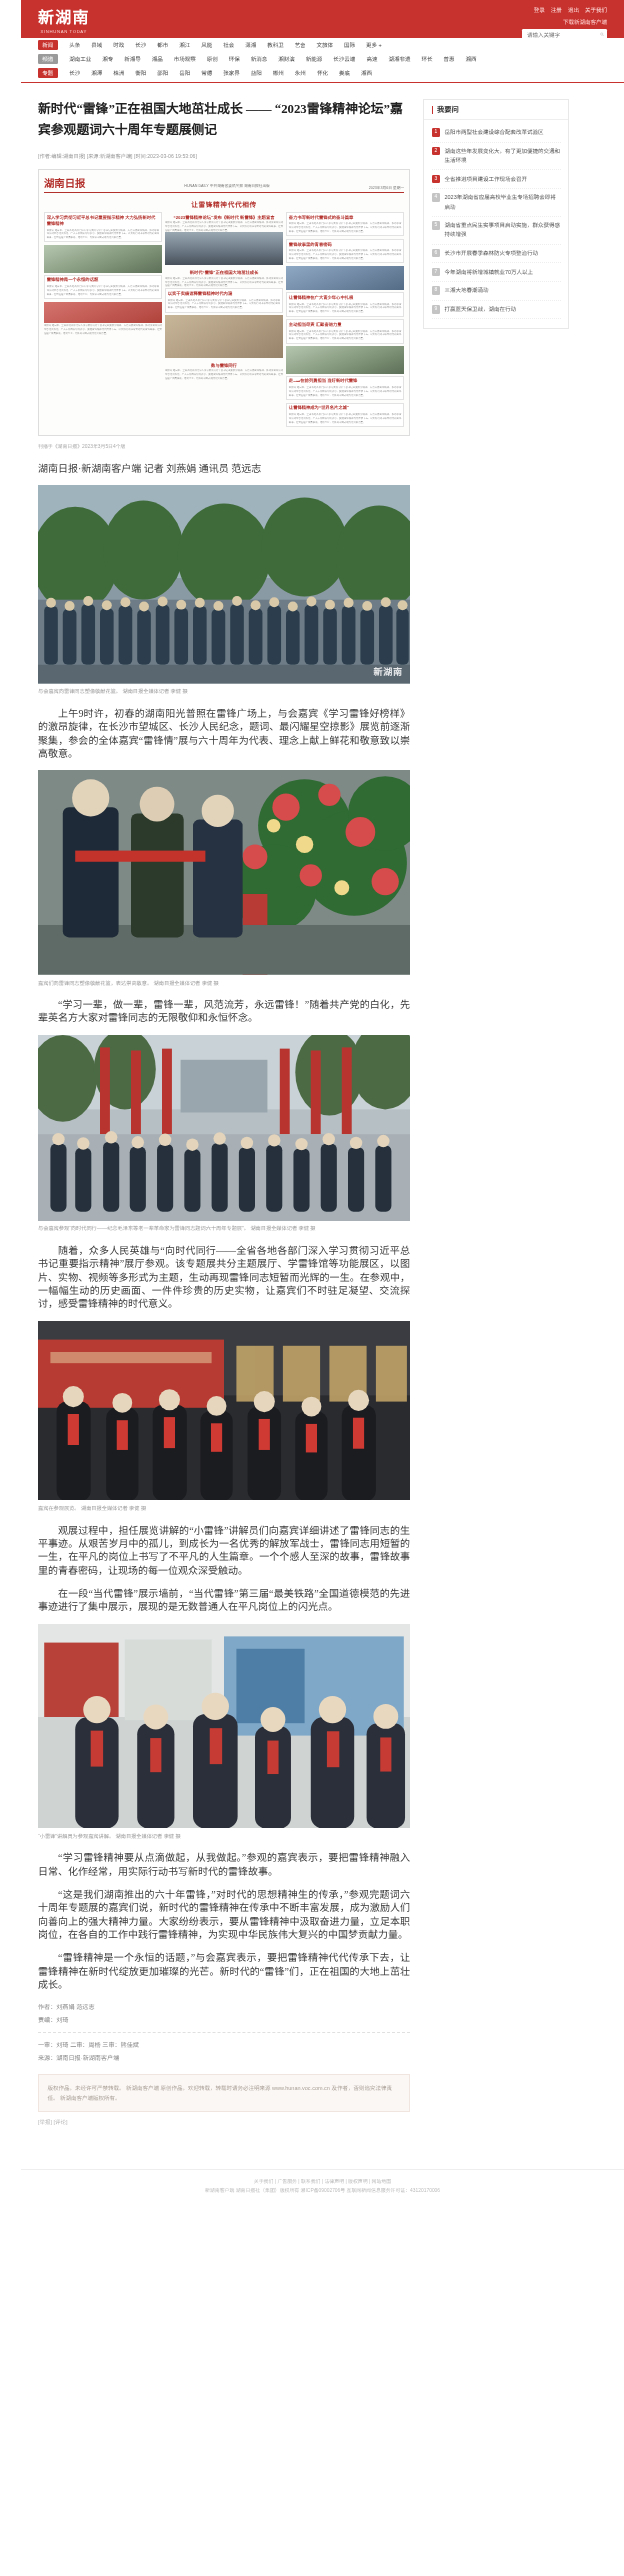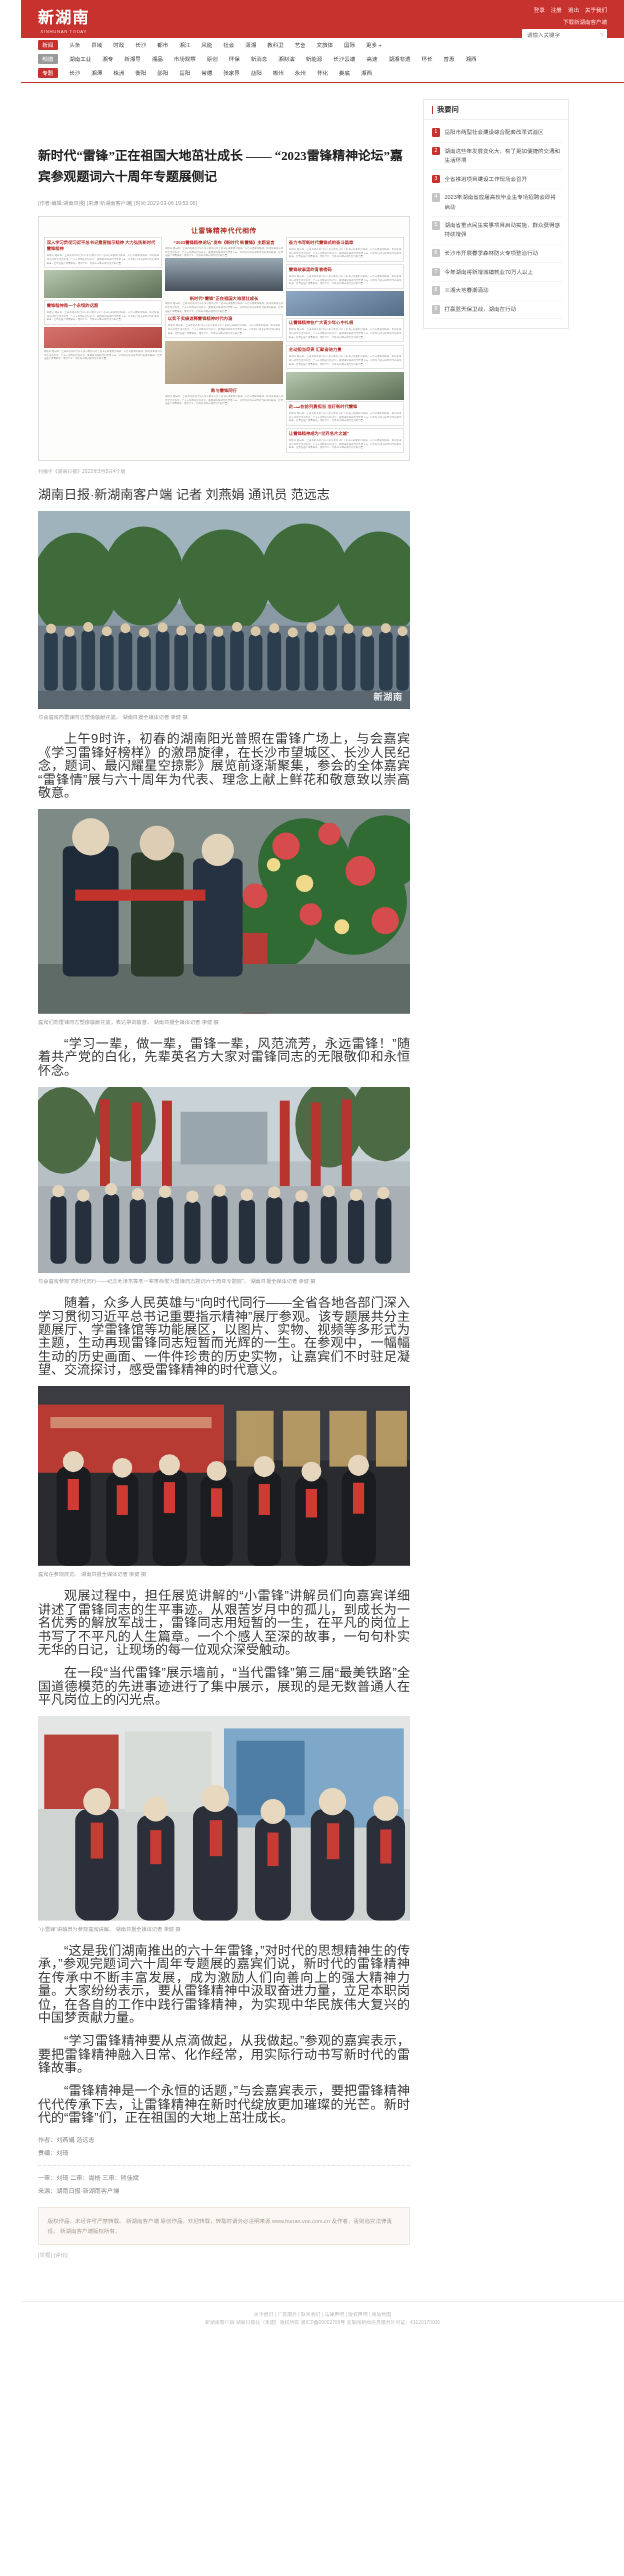--- a/index.html
+++ b/index.html
@@ -121,21 +121,20 @@
 
   
   .content {
     display: flex;
     padding: 16px 17px 0 17px;
     gap: 13.4px;
     align-items: flex-start;
   }
   .article {
     width: 372px;
-    margin-top: 47px;
   }
   .sidebar {
     width: 146px;
     border: 0.6px solid #e8e8e8;
     background: #fff;
     padding: 0;
   }
 
   
   h1.headline {
@@ -227,27 +226,27 @@
     font-weight: bold;
   }
   .paper-credit {
     font-size: 4.9px;
     color: #aaa;
     margin: 2.4px 0 13.4px 0;
   }
 
   
   p.body {
-    font-size: 13px;
+    font-size: 10px;
     line-height: 13.4px;
     color: #3a3a3a;
     margin: 0 0 9.8px 0;
     text-align: justify;
     text-indent: 2em;
-    font-family: Liberation Sans, sans-serif;
+    font-family: Liberation Serif, serif;
   }
   p.body.noind { text-indent: 0; }
   .photo {
     width: 100%;
     margin: 2.4px 0 3.7px 0;
     position: relative;
     overflow: hidden;
   }
   .photo .ph {
     width: 100%;
@@ -438,20 +437,25 @@
   </div>
 
   <div class="content">
 
     <div class="article">
 
       <h1 class="headline">新时代“雷锋”正在祖国大地茁壮成长 —— “2023雷锋精神论坛”嘉宾参观题词六十周年专题展侧记</h1>
       <div class="meta">[作者:编辑:湖南日报] [来源:新湖南客户端] [时间:2023-03-06 19:53:06]</div>
 
       <div class="paper">
+        <div class="paper-head">
+          <div class="paper-logo">湖南日报</div>
+          <div class="paper-head-mid">HUNAN DAILY   中共湖南省委机关报   湖南日报社出版</div>
+          <div class="paper-date">2023年3月6日 星期一</div>
+        </div>
         <div class="paper-banner">让雷锋精神代代相传</div>
 
         <div class="paper-cols">
           <div class="pcol">
             <div class="pbox">
               <h4>深入学习贯彻习近平总书记重要指示精神 大力弘扬新时代雷锋精神</h4>
               <div class="ptxt">本报讯 连日来，全省各地各部门深入学习贯彻习近平总书记重要指示精神，大力弘扬雷锋精神，推动学雷锋活动常态化长效化。广大干部群众纷纷表示，要把雷锋精神代代传承下去，以实际行动书写新时代的雷锋故事，在新征程上奋勇争先、建功立业，为推进中国式现代化贡献力量。</div>
             </div>
             <div class="pimg"></div>
             <div class="pbox">
@@ -706,21 +710,21 @@
             <rect x="203" y="155" width="18" height="50"></rect>
               <rect x="279" y="165" width="18" height="46"></rect>
             <rect x="356" y="158" width="18" height="50"></rect>
               <rect x="432" y="166" width="18" height="46"></rect>
             <rect x="508" y="156" width="18" height="50"></rect>
           </g>
         </svg>
       </div>
       <div class="cap">嘉宾在参观展览。 湖南日报全媒体记者 李健 摄</div>
 
-      <p class="body">观展过程中，担任展览讲解的“小雷锋”讲解员们向嘉宾详细讲述了雷锋同志的生平事迹。从艰苦岁月中的孤儿，到成长为一名优秀的解放军战士，雷锋同志用短暂的一生，在平凡的岗位上书写了不平凡的人生篇章。一个个感人至深的故事，一句句朴实无华的日记，让现场的每一位观众深受触动。</p>
+      <p class="body">观展过程中，担任展览讲解的“小雷锋”讲解员们向嘉宾详细讲述了雷锋同志的生平事迹。从艰苦岁月中的孤儿，到成长为一名优秀的解放军战士，雷锋同志用短暂的一生，在平凡的岗位上书写了不平凡的人生篇章。一个个感人至深的故事，雷锋故事里的青春密码，让现场的每一位观众深受触动。</p>
       <p class="body">在一段“当代雷锋”展示墙前，“当代雷锋”第三届“最美铁路”全国道德模范的先进事迹进行了集中展示，展现的是无数普通人在平凡岗位上的闪光点。</p>
 
       <div class="photo">
         <svg class="ph" viewBox="0 0 600 330" preserveAspectRatio="none">
           <rect width="600" height="330" fill="#cfd4d2"></rect>
           <rect x="0" y="0" width="600" height="150" fill="#e3e6e4"></rect>
           <rect x="300" y="20" width="290" height="160" fill="#7fa8c8"></rect>
           <rect x="320" y="40" width="110" height="120" fill="#4e7ea6"></rect>
           <rect x="10" y="30" width="120" height="120" fill="#b8423a"></rect>
           <rect x="140" y="25" width="140" height="130" fill="#d8dcd9"></rect>
@@ -745,22 +749,22 @@
               <rect x="181" y="184" width="18" height="55"></rect>
             <rect x="277" y="168" width="20" height="58"></rect>
               <rect x="370" y="188" width="18" height="54"></rect>
             <rect x="466" y="173" width="20" height="58"></rect>
               <rect x="552" y="183" width="18" height="55"></rect>
           </g>
         </svg>
       </div>
       <div class="cap">“小雷锋”讲解员为参观嘉宾讲解。 湖南日报全媒体记者 李健 摄</div>
 
+      <p class="body">“学习雷锋精神要从点滴做起，从我做起。”参观的嘉宾表示，要把雷锋精神融入日常、化作经常，用实际行动书写新时代的雷锋故事。</p>
       <p class="body">“这是我们湖南推出的六十年雷锋，”对时代的思想精神生的传承，”参观完题词六十周年专题展的嘉宾们说，新时代的雷锋精神在传承中不断丰富发展，成为激励人们向善向上的强大精神力量。大家纷纷表示，要从雷锋精神中汲取奋进力量，立足本职岗位，在各自的工作中践行雷锋精神，为实现中华民族伟大复兴的中国梦贡献力量。</p>
-      <p class="body">“学习雷锋精神要从点滴做起，从我做起。”参观的嘉宾表示，要把雷锋精神融入日常、化作经常，用实际行动书写新时代的雷锋故事。</p>
       <p class="body">“雷锋精神是一个永恒的话题，”与会嘉宾表示，要把雷锋精神代代传承下去，让雷锋精神在新时代绽放更加璀璨的光芒。新时代的“雷锋”们，正在祖国的大地上茁壮成长。</p>
 
       <div class="sign">作者：刘燕娟 范远志</div>
       <div class="sign">责编：刘琦</div>
       <div class="divider-dots"></div>
       <div class="sign">一审：刘琦 二审：周杨 三审：熊佳斌</div>
       <div class="sign">来源：湖南日报·新湖南客户端</div>
 
       <div class="disclaimer">版权作品，未经许可严禁转载。 新湖南客户端 原创作品，欢迎转载，转载时请务必注明来源 www.hunan.voc.com.cn 及作者，否则追究法律责任。 新湖南客户端版权所有。</div>
       <div class="report-line">[举报] [评论]</div>

